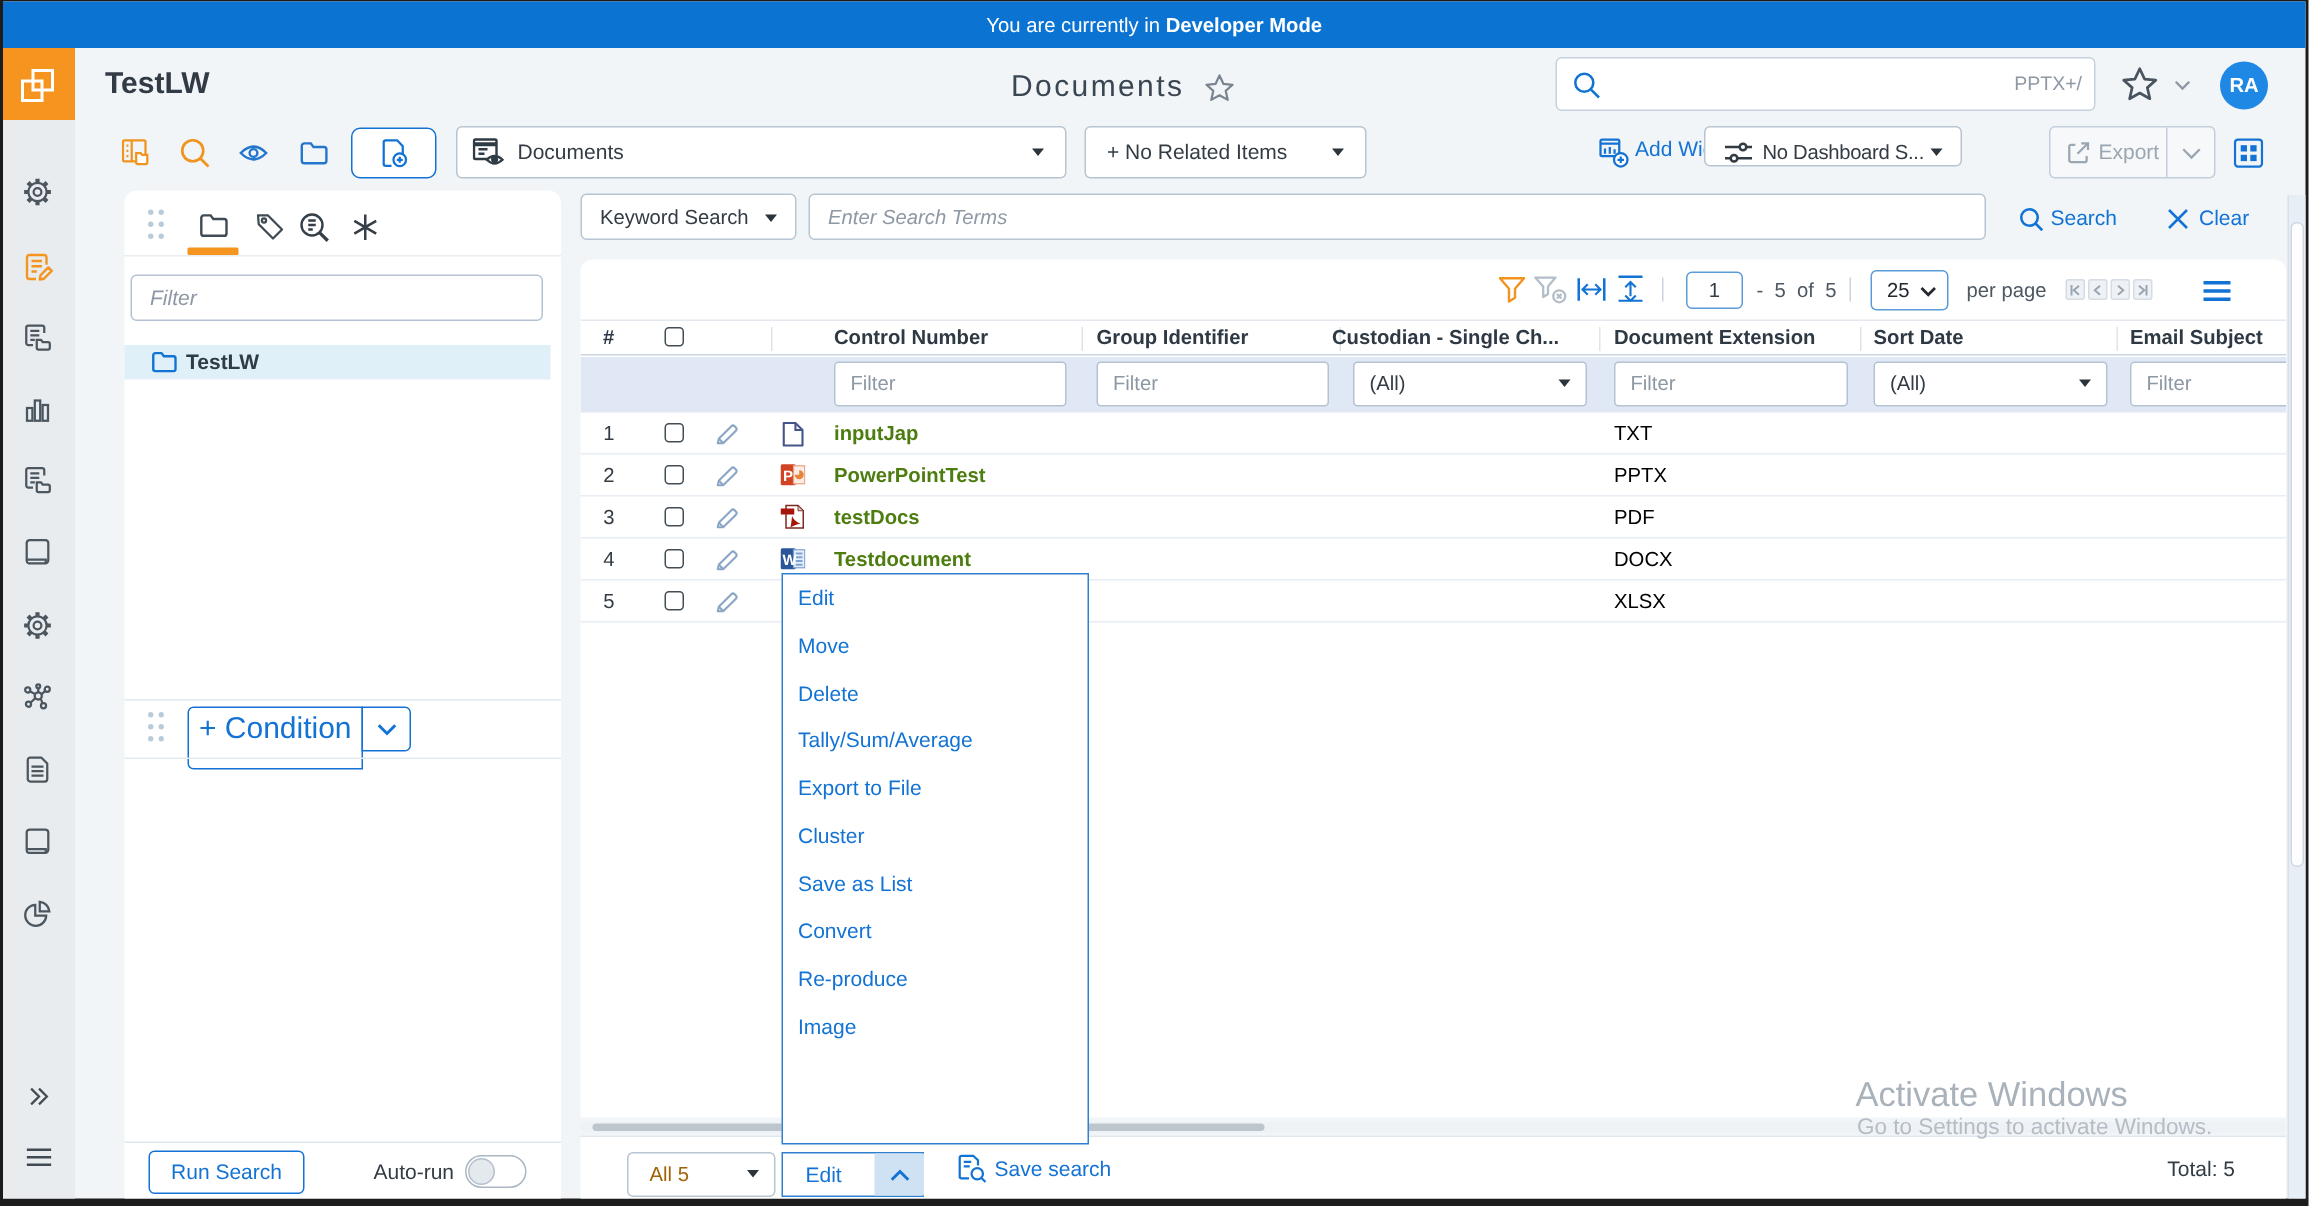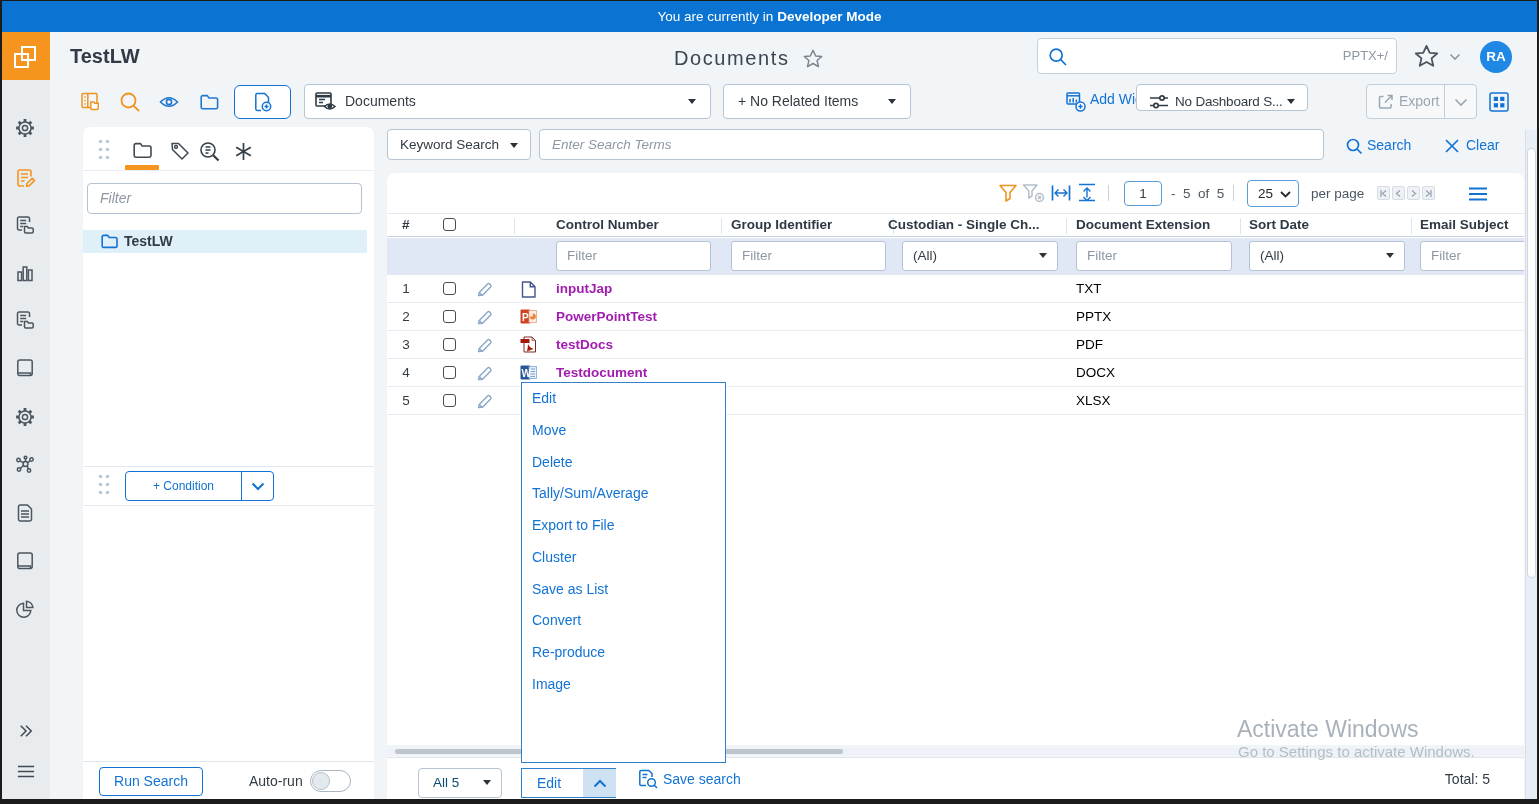--- a/index.html
+++ b/index.html
@@ -18,21 +18,21 @@
 #menu { position:absolute; left:521px; top:382px; width:205px; height:381px; background:#fff; border:1px solid #2f80cf; z-index:10; }
 .menuitem { height:31.75px; line-height:31.75px; padding-left:10px; color:#1273d4; font-size:14px; }
 .link { color:#1273d4; }
 .hdrcell { position:absolute; top:0; font-weight:bold; font-size:13.5px; color:#2e3944; }
 .vline { position:absolute; top:4px; height:16px; width:1px; background:#dde4eb; }
 .filterinput { position:absolute; top:3px; height:30px; background:#fff; border:1px solid #b5c2d4; border-radius:3px; font-size:13.5px; color:#8d98a4; line-height:28px; padding-left:10px; }
 .allselect { position:absolute; top:3px; height:30px; background:#fff; border:1px solid #b5c2d4; border-radius:3px; font-size:13.5px; color:#333b44; line-height:28px; padding-left:10px; }
 .row { position:absolute; left:0; width:1137px; height:28px; border-bottom:1px solid #e7edf2; }
 .rownum { position:absolute; left:12px; width:14px; text-align:center; top:0; line-height:27px; font-size:13.5px; color:#333b44; }
 .rowcheck { position:absolute; left:56px; top:7px; width:13px; height:13px; border:1.5px solid #434d56; border-radius:3px; background:#fff; }
-.rowlink { position:absolute; left:169px; top:0; line-height:27px; font-size:13.5px; font-weight:bold; color:#a21caf; }
+.rowlink { position:absolute; left:169px; top:0; line-height:27px; font-size:13.5px; font-weight:bold; color:#4d7c0f; }
 .rowext { position:absolute; left:689px; top:0; line-height:27px; font-size:13.5px; color:#000000; }
 .caret { display:inline-block; width:0; height:0; border-left:4.5px solid transparent; border-right:4.5px solid transparent; border-top:5.5px solid #2b333b; }
 .pgbox { position:absolute; top:0; width:13px; height:14px; background:#eef1f5; border:1px solid #d5dce3; border-radius:2px; }
 svg { display:block; position:absolute; }
 </style>
 </head>
 <body>
 <div id="app"></div>
 <div id="topbar">You are currently in <b>Developer Mode</b></div>
 <div id="sidebar">
@@ -238,21 +238,21 @@
   <svg width="12" height="26" viewBox="0 0 12 26" style="left:15px; top:346px;">
       <g fill="#b9cbdb">
         <circle cx="2.5" cy="3.5" r="1.8"></circle>
         <circle cx="9.5" cy="3.5" r="1.8"></circle>
         <circle cx="2.5" cy="11.5" r="1.8"></circle>
         <circle cx="9.5" cy="11.5" r="1.8"></circle>
         <circle cx="2.5" cy="19.5" r="1.8"></circle>
         <circle cx="9.5" cy="19.5" r="1.8"></circle>
       </g>
     </svg>
-  <div class="abs" id="condbtn" style="left:42px; top:344px; width:117px; height:30px; border:1px solid #1273d4; border-radius:4px 0 0 4px; color:#1273d4; font-size:12px; text-align:center; line-height:28px;">+ Condition</div>
+  <div class="abs" id="condbtn" style="left:42px; top:344px; width:117px; height:42px; border:1px solid #1273d4; border-radius:4px 0 0 4px; color:#1273d4; font-size:20px; text-align:center; line-height:28px;">+ Condition</div>
   <div class="abs" id="condcaret" style="left:158px; top:344px; width:33px; height:30px; border:1px solid #1273d4; border-radius:0 4px 4px 0;">
     <svg width="14" height="9" viewBox="0 0 14 9" style="left:9px; top:10px;" fill="none" stroke="#1273d4" stroke-width="2">
         <path d="M1.5 1.5 L7 7 L12.5 1.5"></path>
       </svg>
   </div>
   <div class="abs" style="left:0; top:378px; width:291px; height:1px; background:#e4e9ee;"></div>
   <div class="abs" style="left:0; top:634px; width:291px; height:1px; background:#dfe6ec;"></div>
   <div class="abs" style="left:16px; top:640px; width:104px; height:29px; border:1px solid #1273d4; border-radius:4px; color:#1273d4; font-size:14px; text-align:center; line-height:27px;">Run Search</div>
   <div class="abs" style="left:166px; top:646px; font-size:14px; color:#323c45;">Auto-run</div>
   <div class="abs" style="left:227px; top:643px; width:41px; height:22px; border:1px solid #aab6c2; border-radius:11px; background:#fff;">
@@ -420,21 +420,21 @@
       </svg>
     <span class="rowext">XLSX</span>
     </div>
 </div>
 
 <div class="abs" style="left:387px; top:748px; width:1137px; height:7px; background:#eef2f6; border-radius:4px; z-index:2;">
   <div class="abs" style="left:8px; top:1px; width:448px; height:5px; background:#bdc5cd; border-radius:3px;"></div>
 </div>
 
 <div id="bottombar">
-  <div class="abs" style="left:31px; top:10px; width:84px; height:30px; background:#fff; border:1px solid #b7c4d1; border-radius:4px; font-size:13.5px; color:#0c4a6e; line-height:28px; padding-left:14px;">All 5<span class="caret abs" style="right:10px; top:11px;"></span></div>
+  <div class="abs" style="left:31px; top:10px; width:99px; height:30px; background:#fff; border:1px solid #b7c4d1; border-radius:4px; font-size:13.5px; color:#a16207; line-height:28px; padding-left:14px;">All 5<span class="caret abs" style="right:10px; top:11px;"></span></div>
   <div class="abs" style="left:134px; top:10px; width:95px; height:30px; border:1px solid #2f80cf;">
     <span class="abs" style="left:15px; top:0; line-height:28px; font-size:14px; color:#1273d4;">Edit</span>
     <div class="abs" style="left:61px; top:0; width:33px; height:28px; background:#cfe2f4;">
       <svg width="14" height="9" viewBox="0 0 14 9" style="left:10px; top:10px;" fill="none" stroke="#1273d4" stroke-width="2">
           <path d="M1.5 7.5 L7 2 L12.5 7.5"></path>
         </svg>
     </div>
   </div>
   <svg width="20" height="20" viewBox="0 0 20 20" style="left:251px; top:11px;" fill="none" stroke="#1273d4" stroke-width="1.5">
       <path d="M14 8 V4.5 L10.8 1.5 H3 a1.2 1.2 0 0 0 -1.2 1.2 v12.6 a1.2 1.2 0 0 0 1.2 1.2 h5"></path>

